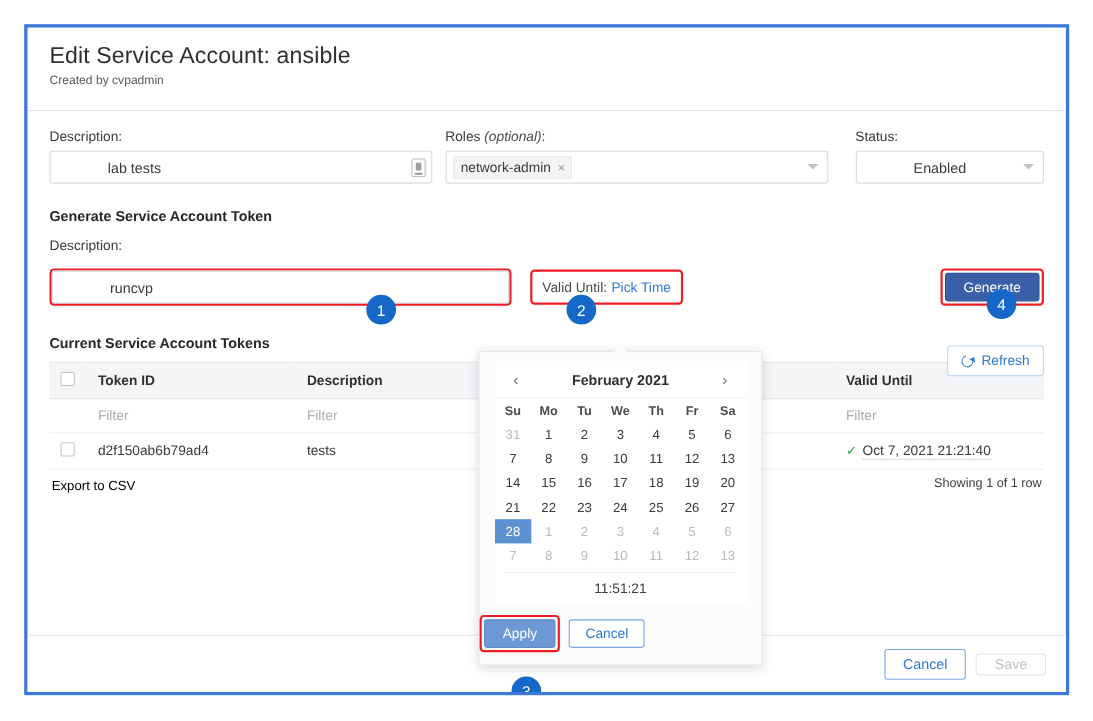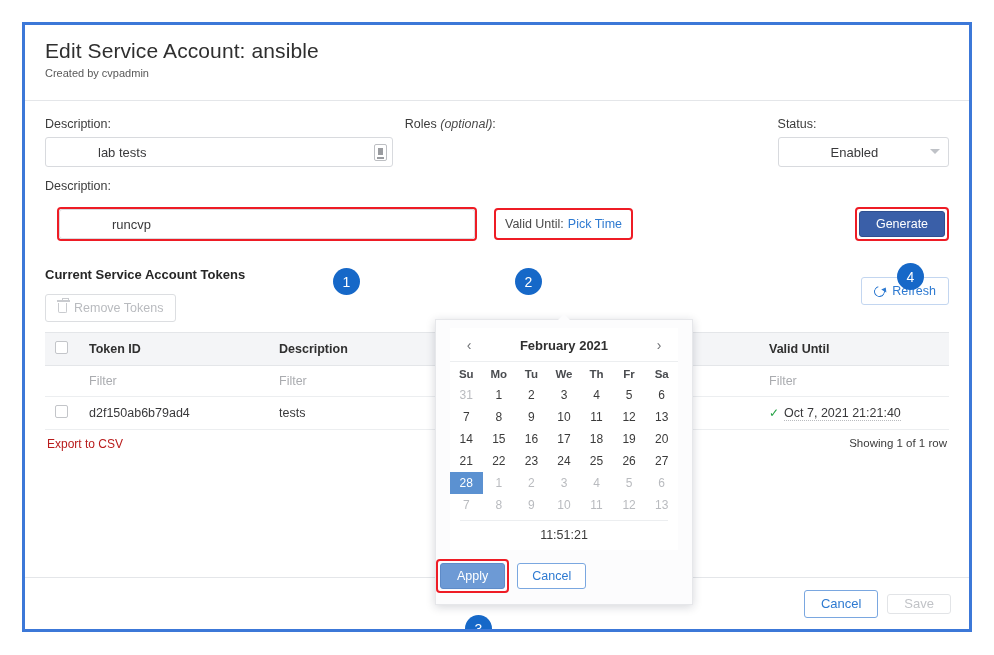--- a/index.html
+++ b/index.html
@@ -103,21 +103,21 @@
   }
   .tag .x { margin-left: 6px; color: #9a9ca0; font-size: 12px; }
 
   
   .sechead {
     font-size: 13px; font-weight: bold; color: #262626;
     margin: 22px 0 0 0;
   }
 
   
-  .genrow { position: relative; margin-top: 14px; height: 34px; margin-left: 12px; }
+  .genrow { position: relative; margin-top: 14px; height: 34px; }
 
   .redbox { border: 2px solid #ee1c25; border-radius: 4px; }
 
   #desc-token-wrap {
     position: absolute; left: 0; top: 0;
     width: 420px; height: 34px;
   }
   #desc-token-wrap .inp { height: 30px; border-color: #d8dade; }
 
   #valid-until-wrap {
@@ -240,21 +240,21 @@
   .col-cb { width: 34px; }
   .col-tid { width: 190px; }
   .col-dsc { width: 220px; }
   .col-cre { width: 155px; }
   .col-by  { width: 115px; }
   .col-vu  { width: auto; }
   .check { color: #28a347; margin-right: 5px; font-size: 12px; }
   .dotted { border-bottom: 1px dotted #b9bbbf; }
 
   .tfoot { display: flex; justify-content: space-between; padding: 7px 2px 0 2px; }
-  .csvlink { color: #b91c1c; font-size: 12px; }
+  .csvlink { color: #000000; font-size: 12px; }
   .showing { color: #3b3b3b; font-size: 11.5px; }
 
   
   .dlgfoot {
     position: absolute; left: 0; right: 0; bottom: 0;
     height: 52px;
     border-top: 1px solid #e4e6e9;
     background: #fff;
     display: flex; align-items: center; justify-content: flex-end;
     gap: 9px; padding-right: 18px;
@@ -363,32 +363,40 @@
               <i></i>
             </span>
         </div>
       </div>
 
       <div class="col-roles">
         <div class="flabel">
           <span>Roles</span>
           <span class="opt">(optional)</span><span>:</span>
         </div>
+        <div class="inp">
+          <span class="tag">
+            <span>network-admin</span>
+            <span class="x">×</span>
+          </span>
+          <span class="chev"></span>
+        </div>
       </div>
 
       <div class="col-status">
         <div class="flabel">Status:</div>
         <div class="inp">
           <span class="val">Enabled</span>
           <span class="chev"></span>
         </div>
       </div>
 
     </div>
 
+    <div class="sechead">Generate Service Account Token</div>
     <div class="flabel" style="margin-top:12px;">Description:</div>
 
     <div class="genrow">
 
       <div id="desc-token-wrap" class="redbox">
         <div class="inp">
           <span class="val">runcvp</span>
         </div>
       </div>
 
@@ -399,26 +407,20 @@
 
       <div id="generate-wrap" class="redbox">
         <div class="btn-generate">Generate</div>
       </div>
 
     </div>
 
     <div class="toksec">
       <div class="sechead2">Current Service Account Tokens</div>
 
-      <div class="tokbar">
-        <div class="btn-remove">
-          <span class="trash"></span>
-          <span>Remove Tokens</span>
-        </div>
-      </div>
 
       <div class="btn-refresh">
         <span class="refresh-ico"></span>
         <span>Refresh</span>
       </div>
 
       <table class="tok">
         <colgroup>
           <col class="col-cb">
             <col class="col-tid">

